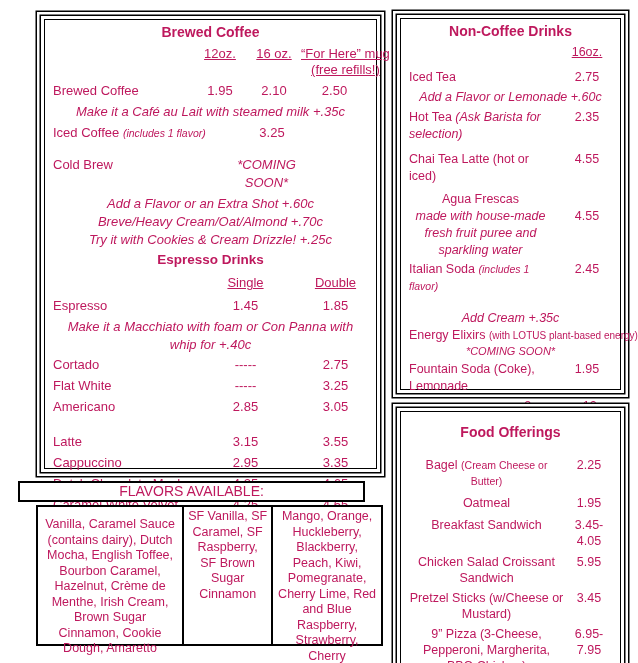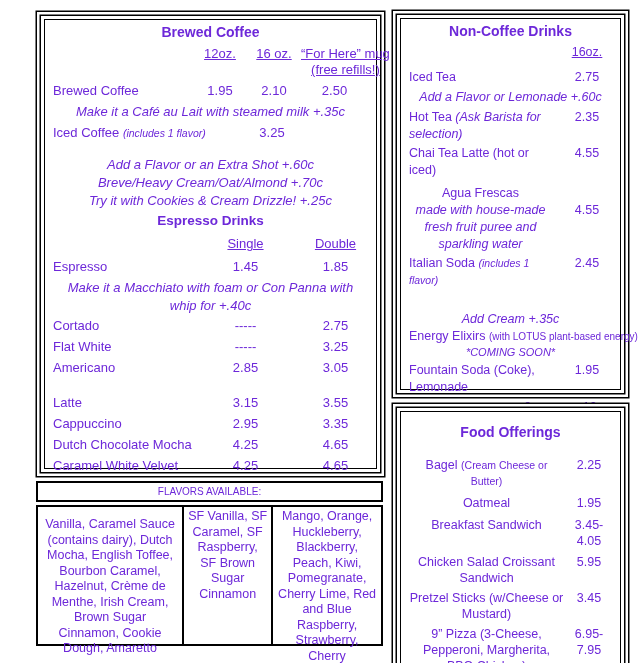--- a/index.html
+++ b/index.html
@@ -1,18 +1,18 @@
 <!DOCTYPE html>
 <html><head>
 <meta charset="utf-8">
 <style>
   html,body { margin:0; padding:0; background:#ffffff; }
   #canvas {
     position:relative; width:638px; height:663px; background:#ffffff;
-    font-family:"Liberation Sans", sans-serif; color:#6d28d9; font-size:13px;
+    font-family:"Liberation Sans", sans-serif; color:#be185d; font-size:13px;
     overflow:hidden;
   }
   
   .triple {
     position:absolute; background:#fff; box-sizing:border-box;
     border:1.5px solid #000;
     box-shadow: 0 0 0 3px #fff, 0 0 0 4.5px #000, 0 0 0 7px #fff, 0 0 0 8.5px #000;
   }
   .single {
     position:absolute; background:#fff; box-sizing:border-box;
@@ -81,20 +81,27 @@
 
     <div class="gic" style="margin-bottom:13px;">
       <div>
         <span>Iced Coffee</span>
         <span class="i sm">(includes 1 flavor)</span>
       </div>
       <div class="c">3.25</div>
       <div></div>
     </div>
 
+    <div class="gcb" style="margin-bottom:3px;">
+      <div>Cold Brew</div>
+      <div class="c i">
+        <div>*COMING</div>
+        <div>SOON*</div>
+      </div>
+    </div>
 
     <div class="note">Add a Flavor or an Extra Shot +.60c</div>
     <div class="note">Breve/Heavy Cream/Oat/Almond +.70c</div>
     <div class="note">Try it with Cookies &amp; Cream Drizzle! +.25c</div>
 
     <div class="sec-title" style="font-size:13.5px; margin:2px 0 4px;">Espresso Drinks</div>
 
     <div class="g3" style="margin-bottom:3px;">
       <div></div>
       <div class="c"><span class="u">Single</span></div>
@@ -142,21 +149,21 @@
       <div class="c">4.25</div>
       <div class="c">4.65</div>
     </div>
     <div class="g3">
       <div>Caramel White Velvet</div>
       <div class="c">4.25</div>
       <div class="c">4.65</div>
     </div>
   </div>
 
-  <div class="single c" style="left:36px; top:481px; width:347px; height:21px; line-height:17px; font-size:10px;">FLAVORS AVAILABLE:</div>
+  <div class="single c" style="left:18px; top:481px; width:347px; height:21px; line-height:17px; font-size:14px;">FLAVORS AVAILABLE:</div>
 
   <div class="single flav" style="left:36px; top:505px; width:347px; height:141px;">
     <div class="col fc1">Vanilla, Caramel Sauce (contains dairy), Dutch Mocha, English Toffee, Bourbon Caramel, Hazelnut, Crème de Menthe, Irish Cream, Brown Sugar Cinnamon, Cookie Dough, Amaretto</div>
     <div class="col fc2">SF Vanilla, SF Caramel, SF Raspberry, SF Brown Sugar Cinnamon</div>
     <div class="col fc3">Mango, Orange, Huckleberry, Blackberry, Peach, Kiwi, Pomegranate, Cherry Lime, Red and Blue Raspberry, Strawberry, Cherry</div>
   </div>
 
   <div class="triple pad rt" style="left:400px; top:18px; width:221px; height:372px;">
     <div class="sec-title">Non-Coffee Drinks</div>
 
@@ -173,21 +180,21 @@
     <div class="note" style="line-height:17px; margin-top:3px;">Add a Flavor or Lemonade +.60c</div>
 
     <div class="gr" style="margin-top:3px;">
       <div>
         <span>Hot Tea</span>
         <span class="i">(Ask Barista for selection)</span>
       </div>
       <div class="price">2.35</div>
     </div>
 
-    <div class="gr" style="margin-top:2px;">
+    <div class="gr" style="margin-top:8px;">
       <div>Chai Tea Latte (hot or iced)</div>
       <div class="price">4.55</div>
     </div>
 
     <div class="gr" style="margin-top:6px;">
       <div class="c">Agua Frescas</div>
       <div></div>
     </div>
     <div class="gr">
       <div class="i c">made with house-made fresh fruit puree and sparkling water</div>
@@ -195,21 +202,21 @@
     </div>
 
     <div class="gr" style="margin-top:2px;">
       <div>
         <span>Italian Soda</span>
         <span class="i sm">(includes 1 flavor)</span>
       </div>
       <div class="price">2.45</div>
     </div>
 
-    <div class="note" style="line-height:17px; margin-top:22px;">Add Cream +.35c</div>
+    <div class="note" style="line-height:17px; margin-top:15px;">Add Cream +.35c</div>
 
     <div style="margin-top:0; white-space:nowrap;">
       <span>Energy Elixirs</span>
       <span class="sm" style="font-size:10px;">(with LOTUS plant-based energy)</span>
     </div>
     <div class="note" style="font-size:11px; line-height:14px;">*COMING SOON*</div>
 
     <div class="gr" style="margin-top:3px;">
       <div>Fountain Soda (Coke), Lemonade</div>
       <div class="price">1.95</div>

